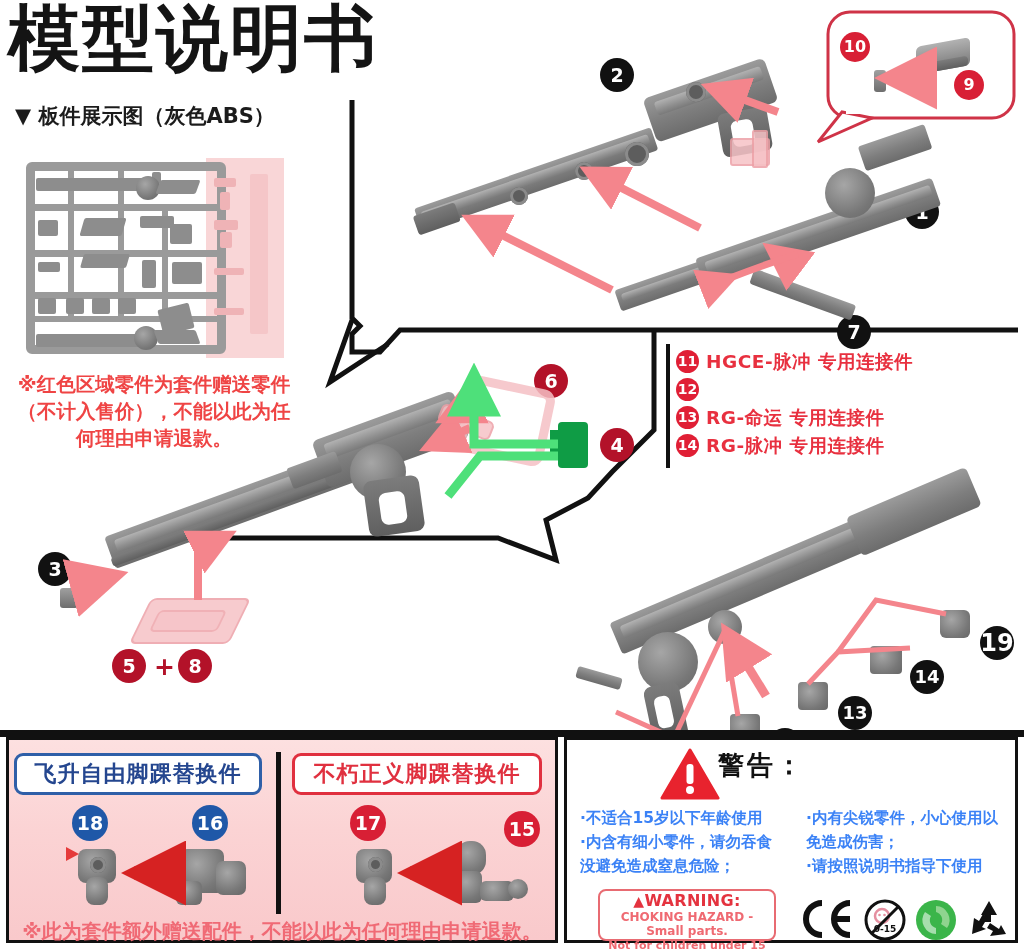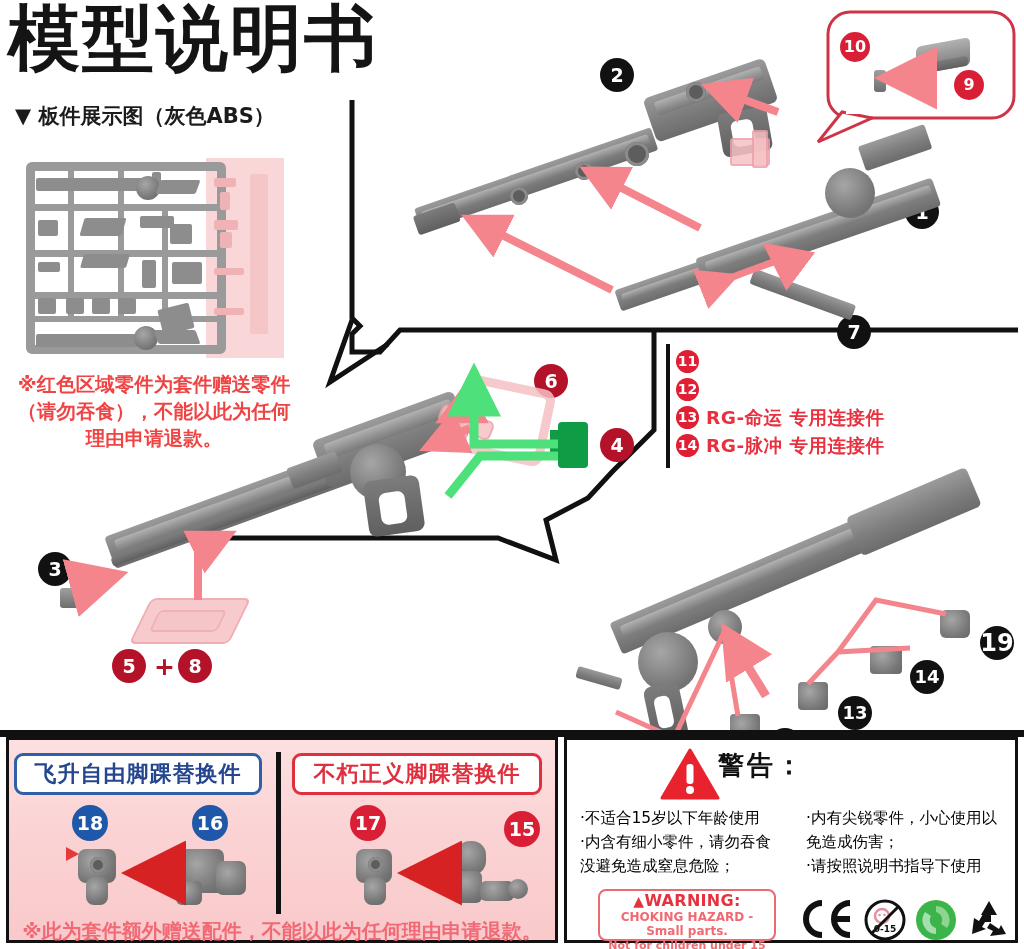--- a/index.html
+++ b/index.html
@@ -103,21 +103,21 @@
   #pill-blue{left:14px;top:753px;width:248px;height:42px;border:3px solid #2f5fa8;color:#24468f;}
   #pill-red{left:292px;top:753px;width:250px;height:42px;border:3px solid #e0303f;color:#e0303f;}
 
   #bonus-note{
     left:8px;top:918px;width:548px;text-align:center;font-size:20px;font-weight:700;
     color:#f06a75;white-space:nowrap;
   }
 
   
   #warn-title{left:718px;top:748px;font-size:26px;font-weight:700;color:#111;letter-spacing:3px;white-space:nowrap;}
-  .warn-col{position:absolute;font-size:15.5px;font-weight:400;color:#000000;line-height:1.55;}
+  .warn-col{position:absolute;font-size:15.5px;font-weight:700;color:#3b82f6;line-height:1.55;}
   #warn-col-left{left:580px;top:806px;width:218px;}
   #warn-col-right{left:806px;top:806px;width:208px;}
   #choking-box{
     left:598px;top:889px;width:178px;height:52px;border:2px solid #e86b72;border-radius:8px;
     box-sizing:border-box;background:#fff;text-align:center;padding-top:2px;
   }
   #choking-box .l1{font-size:16px;font-weight:700;color:#e4333f;line-height:1.05;letter-spacing:.3px;}
   #choking-box .l2{font-size:12px;font-weight:700;color:#ef6a72;line-height:1.2;}
   #choking-box .l3{font-size:11px;font-weight:700;color:#ef6a72;line-height:1.2;}
 
@@ -168,21 +168,21 @@
 
   <div class="ppart" style="left:192px;top:20px;width:22px;height:9px;"></div>
   <div class="ppart" style="left:198px;top:34px;width:10px;height:18px;"></div>
   <div class="ppart" style="left:192px;top:62px;width:24px;height:10px;"></div>
   <div class="ppart" style="left:198px;top:74px;width:12px;height:16px;"></div>
   <div class="ppart" style="left:192px;top:110px;width:30px;height:7px;"></div>
   <div class="ppart" style="left:192px;top:150px;width:30px;height:7px;"></div>
   <div class="ppart" style="left:228px;top:16px;width:18px;height:160px;opacity:.45;"></div>
 </div>
 
-<div class="abs" id="sprue-note">※红色区域零件为套件赠送零件（请勿吞食），不能以此为任何理由申请退款。</div>
+<div class="abs" id="sprue-note">※红色区域零件为套件赠送零件（不计入售价），不能以此为任何理由申请退款。</div>
 
 <svg class="bubble-svg" width="1024" height="949">
 
   <path d="M352,100 L352,318 L360,326 L352,334 L352,352 L380,352 L400,330 L1018,330" fill="none" stroke="#111" stroke-width="5" stroke-linejoin="miter"></path>
   <path d="M352,320 L330,382 L388,344" fill="none" stroke="#111" stroke-width="5"></path>
 
   <path d="M654,330 L654,430 L612,472 L588,498 L546,520 L556,560 L498,538 L150,538" fill="none" stroke="#111" stroke-width="5" stroke-linejoin="miter"></path>
 
   <rect x="828" y="12" width="186" height="106" rx="22" ry="22" fill="#ffffff" stroke="#cf3347" stroke-width="3"></rect>
   <path d="M842,112 L818,142 L872,118 Z" fill="#ffffff" stroke="#cf3347" stroke-width="3"></path>
@@ -251,20 +251,21 @@
     <line x1="378" y1="72" x2="312" y2="48" stroke="#f4858c" stroke-width="8" marker-end="url(#ah-pink)"></line>
     <line x1="396" y1="228" x2="372" y2="210" stroke="#f4858c" stroke-width="8" marker-end="url(#ah-pink)"></line>
     <path d="M330,238 Q366,224 398,214" fill="none" stroke="#f4858c" stroke-width="7" marker-start="url(#ah-pink)"></path>
   </svg>
 </div>
 
 <div class="abs" id="legend-divider"></div>
 <div class="abs" id="legend">
   <div class="legend-row">
     <span class="lnum">11</span>
+    <span class="ltext">HGCE-脉冲  专用连接件</span>
   </div>
   <div class="legend-row">
     <span class="lnum">12</span>
   </div>
   <div class="legend-row">
     <span class="lnum">13</span>
     <span class="ltext">RG-命运  专用连接件</span>
   </div>
   <div class="legend-row">
     <span class="lnum">14</span>

